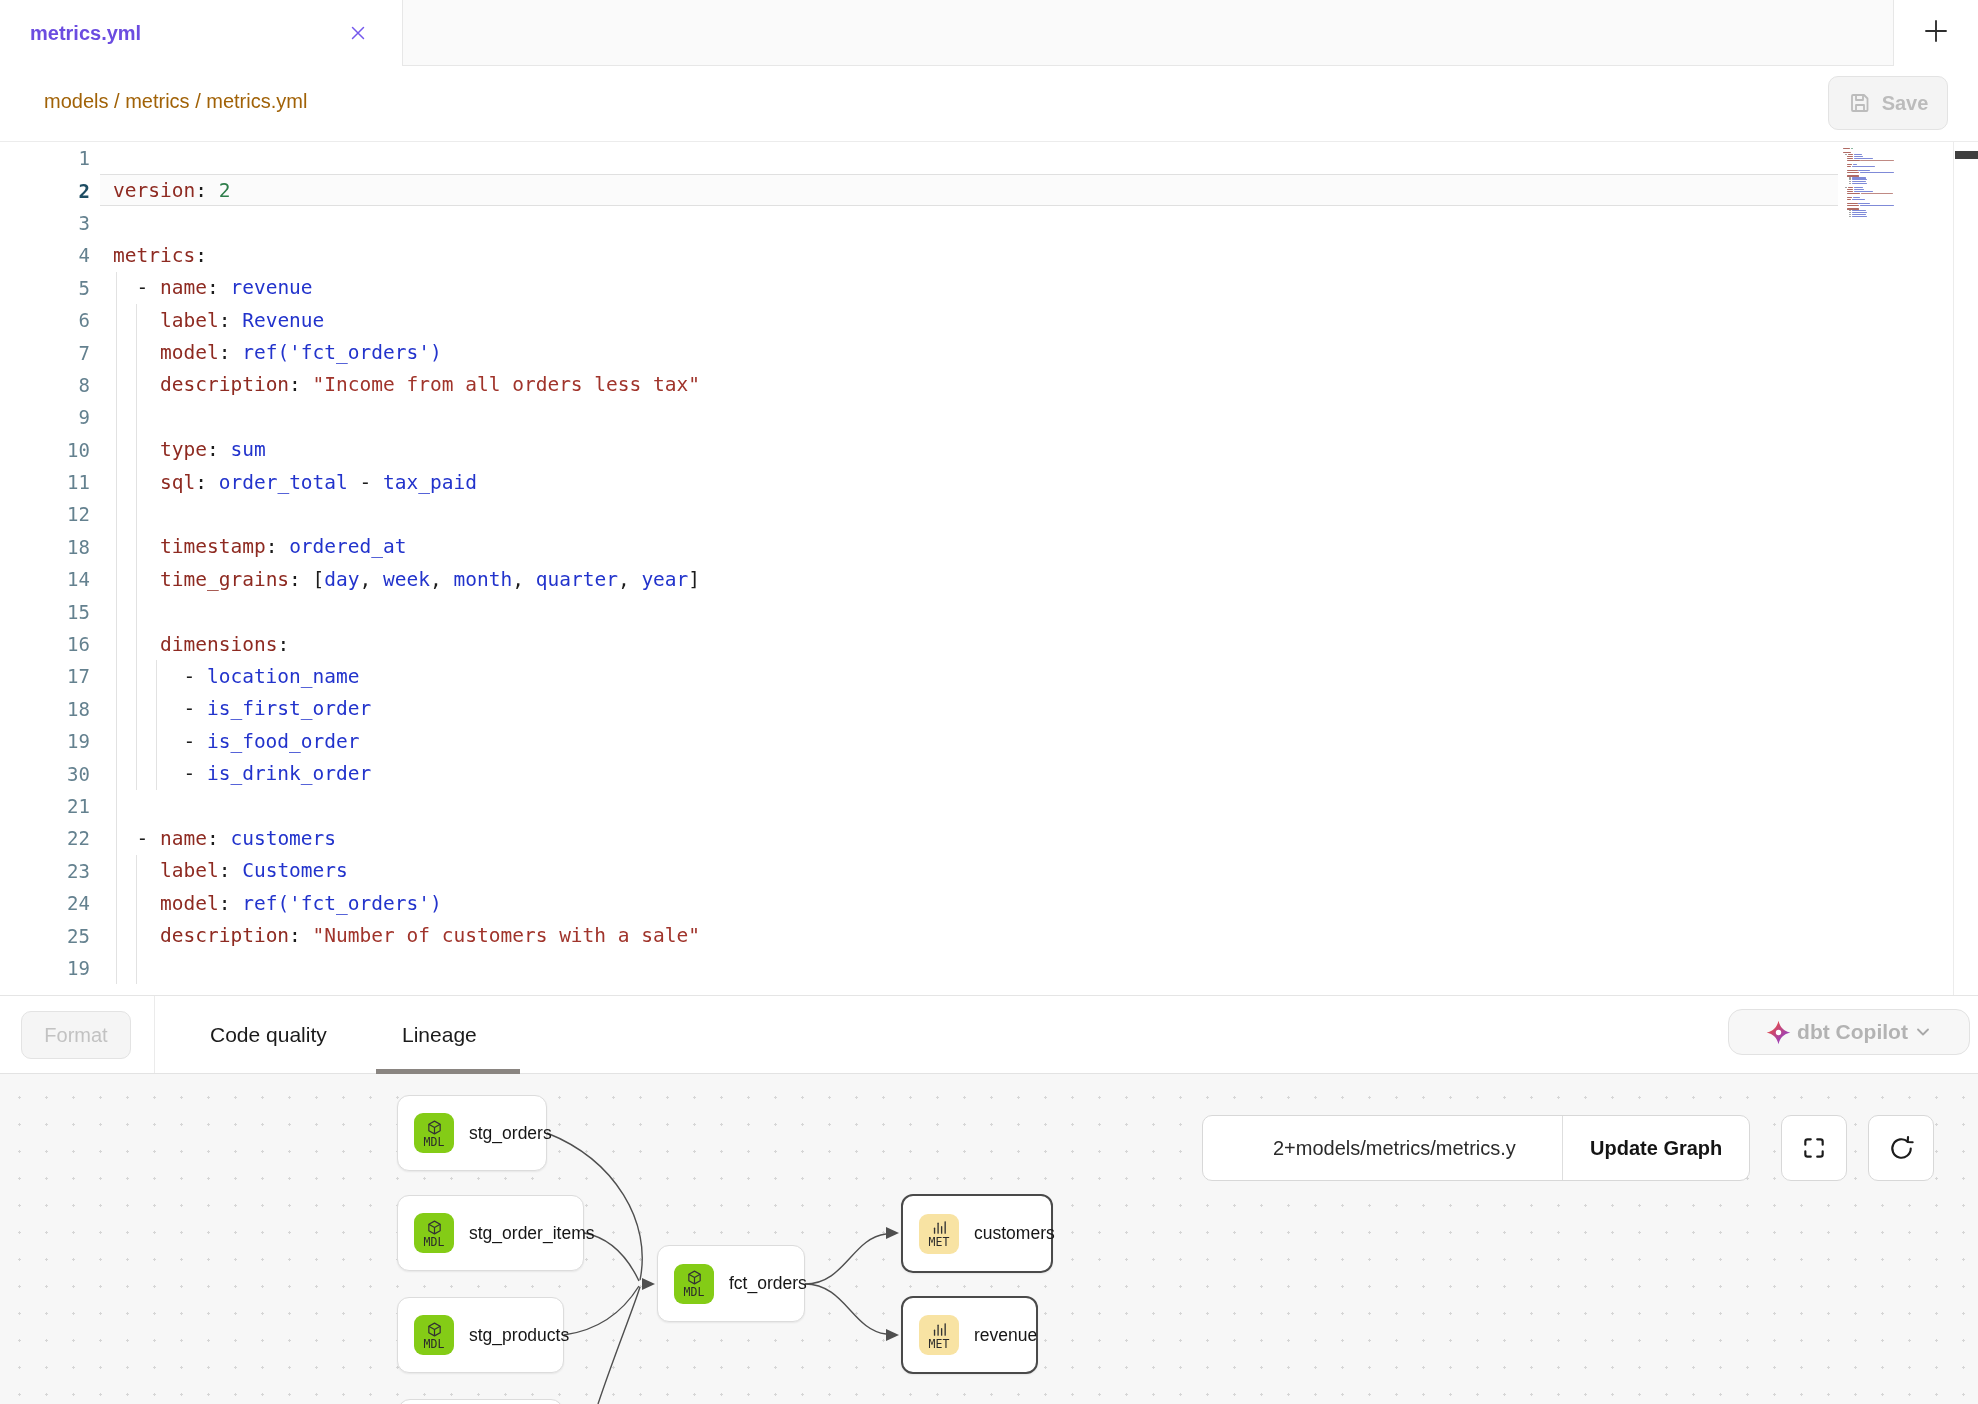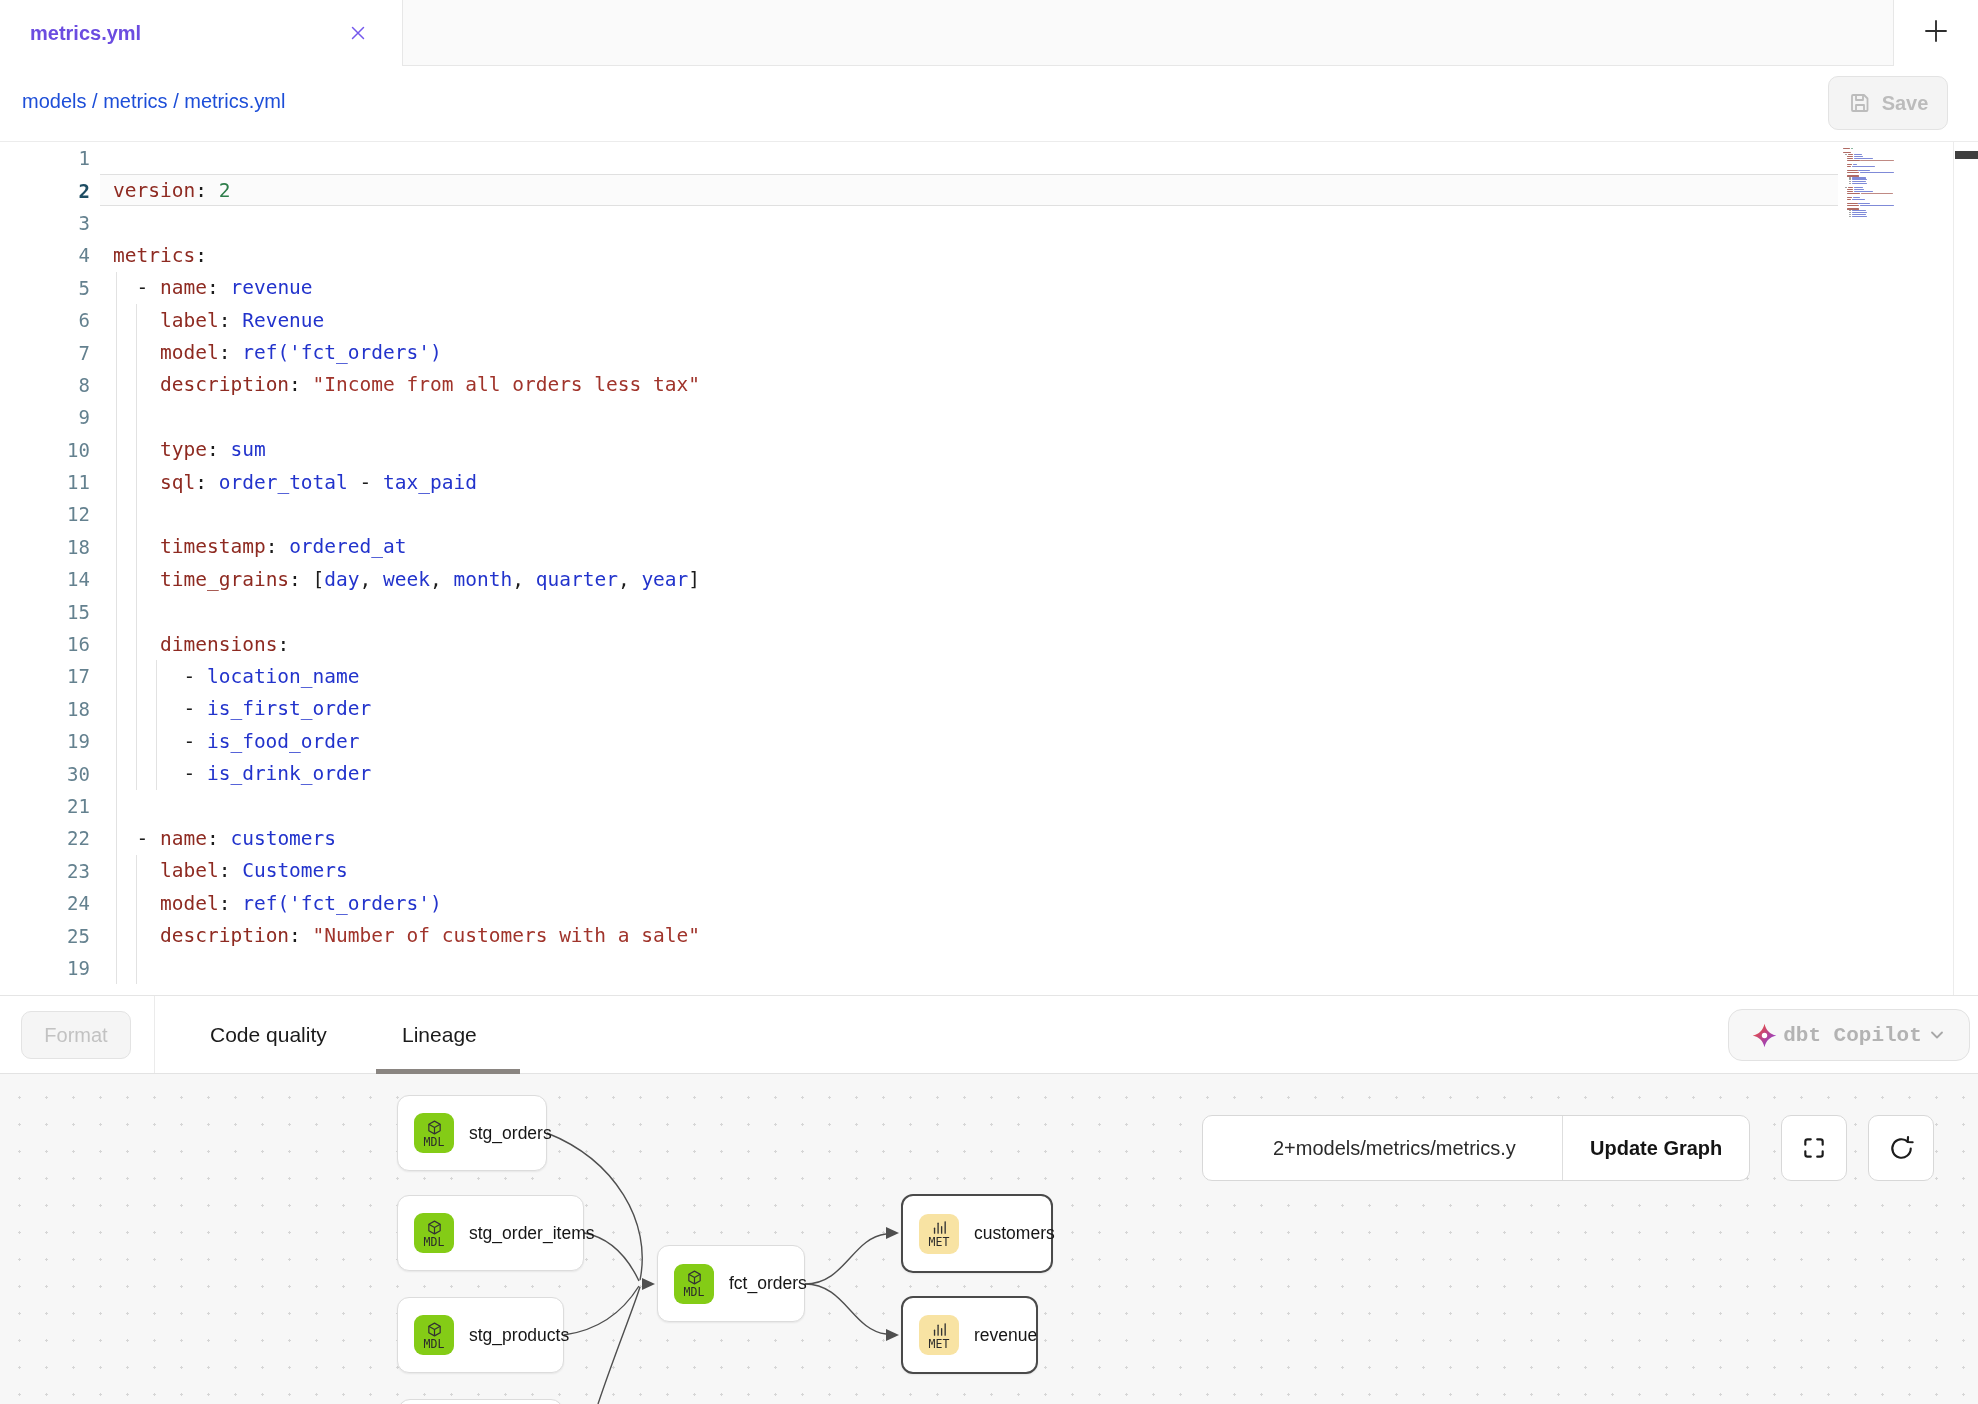--- a/index.html
+++ b/index.html
@@ -10,21 +10,21 @@
   
   .tabstrip { position:absolute; left:0; top:0; width:1978px; height:66px; background:#fff; }
   .tabstrip-rest { position:absolute; left:402px; top:0; right:85px; height:66px; background:#fafafa; border-bottom:1px solid #e7e7e7; border-left:1px solid #e7e7e7; }
   .tab-active { position:absolute; left:0; top:0; width:402px; height:66px; background:#fff; display:flex; align-items:center; }
   .tab-title { position:absolute; left:30px; font-size:20px; font-weight:600; color:#6b4ce0; }
   .tab-close { position:absolute; left:344px; top:19px; width:28px; height:28px; display:flex; align-items:center; justify-content:center; cursor:pointer; }
   .plus-zone { position:absolute; right:0; top:0; width:85px; height:66px; background:#fff; border-left:1px solid #e7e7e7; display:flex; align-items:center; justify-content:center; }
 
   
   .crumbrow { position:absolute; left:0; top:66px; width:1978px; height:76px; background:#fff; border-bottom:1px solid #ececec; }
-  .crumb { position:absolute; left:22px; top:24px; font-size:20px; color:#1d4ed8; }
+  .crumb { position:absolute; left:44px; top:24px; font-size:20px; color:#a16207; }
   .save-btn { position:absolute; left:1828px; top:10px; width:120px; height:54px; background:#f4f4f4; border:1px solid #e3e3e3; border-radius:10px; display:flex; align-items:center; justify-content:center; gap:10px; }
   .save-btn span { font-size:20px; font-weight:600; color:#bcbcbc; }
 
   
   .editor { position:absolute; left:0; top:142px; width:1978px; height:853px; background:#fff; overflow:hidden; }
   .code-line { position:relative; height:32.4px; display:flex; align-items:center; font-family:"DejaVu Sans Mono", monospace; font-size:19.5px; white-space:pre; }
   .gutter { width:90px; flex:0 0 90px; text-align:right; color:#64818f; font-size:19px; }
   .gutter.act { color:#1e4d63; font-weight:bold; }
   .codetext { margin-left:23px; }
   .c-k { color:#8e2a21; } .c-p { color:#1c1c1c; } .c-v { color:#2233cc; } .c-s { color:#a0342b; } .c-n { color:#2e7d4a; }
@@ -36,21 +36,21 @@
   .mm-k{background:#b06a63;} .mm-p{background:#9a9a9a;} .mm-v{background:#7f8ad8;} .mm-s{background:#c08a84;} .mm-n{background:#7fae92;}
   .scroll-divider { position:absolute; left:1953px; top:0; bottom:0; width:1px; background:#ececec; }
   .scroll-thumb { position:absolute; left:1955px; top:9px; width:23px; height:8px; background:#3f3f3f; }
 
   
   .toolbar { position:absolute; left:0; top:995px; width:1978px; height:79px; background:#fff; border-top:1px solid #e5e5e5; border-bottom:1px solid #e3e3e3; }
   .format-btn { position:absolute; left:21px; top:15px; width:110px; height:48px; background:#f5f5f5; border:1px solid #e3e3e3; border-radius:10px; font-size:20px; color:#c2c2c2; display:flex; align-items:center; justify-content:center; }
   .tb-divider { position:absolute; left:154px; top:0; bottom:0; width:1px; background:#ebebeb; }
   .tb-tab { position:absolute; top:0; height:78px; display:flex; align-items:center; font-size:21px; color:#1b1b1b; cursor:pointer; }
   .tab-underline { position:absolute; left:376px; bottom:-1px; width:144px; height:5px; background:#8a8581; }
-  .copilot-btn { position:absolute; left:1728px; top:13px; width:242px; height:52px; background:#f7f7f7; border:1px solid #e2e2e2; border-radius:14px; display:flex; align-items:center; justify-content:center; gap:5px;font-family:Liberation Mono, monospace; }
+  .copilot-btn { position:absolute; left:1728px; top:13px; width:242px; height:46px; background:#f7f7f7; border:1px solid #e2e2e2; border-radius:14px; display:flex; align-items:center; justify-content:center; gap:5px; }
   .copilot-btn .lbl { font-size:21px; font-weight:600; color:#b3b3b3; }
 
   
   .lineage { position:absolute; left:0; top:1074px; width:1978px; height:330px; background:#f7f7f7; overflow:hidden;
     background-image:radial-gradient(circle, #d6d6d6 1.2px, transparent 1.4px); background-size:27px 27px; background-position:6px 10px; }
   .edges-svg { position:absolute; left:0; top:0; width:1978px; height:330px; }
   .lnode { position:absolute; background:#fff; border:1px solid #dcdcdc; border-radius:12px; box-shadow:0 1px 2px rgba(0,0,0,.07); display:flex; align-items:center; padding-left:16px; gap:15px; }
   .lnode.metric { border:2px solid #4a4a4a;align-items:center; }
   .badge { width:40px; height:40px; border-radius:9px; display:flex; flex-direction:column; align-items:center; justify-content:center; flex:0 0 40px; }
   .badge.mdl { background:#84cc16; }

